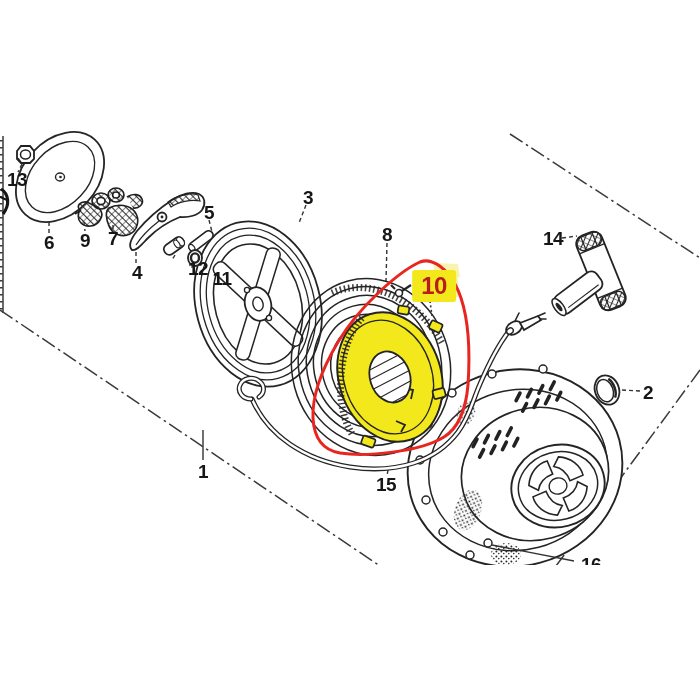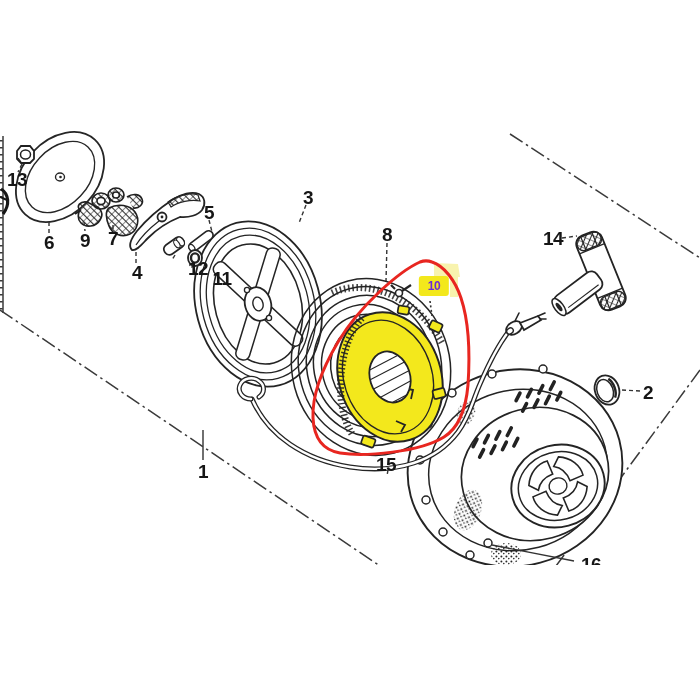--- a/index.html
+++ b/index.html
@@ -7,21 +7,21 @@
   #stage{position:absolute;left:0;top:0;width:700px;height:700px;background:var(--bg,#fff);}
   #clipper{position:absolute;left:0;top:0;width:700px;height:565px;overflow:hidden;}
   #art{position:absolute;left:0;top:0;}
   .part-label{
     position:absolute;transform:translate(-50%,-50%);
     font-weight:bold;font-size:19px;line-height:1;color:#161616;
     letter-spacing:-0.5px;white-space:nowrap;user-select:none;
   }
   .part-label.hl{
     background:var(--hl-yellow,#f3e81c);
-    padding:4px 9px;border-radius:3px;font-size:12px;color:#6d28d9;
+    padding:4px 9px;border-radius:3px;font-size:24px;color:#b91c1c;
   }
 </style>
 </head>
 <body>
 
 <div id="stage" style="--bg: #ffffff; --hl-red: #e82620; --hl-yellow: #f3e81c; --hl-pale: #f8f3ae;">
 <div id="clipper">
 
 <svg id="art" width="700" height="700" viewBox="0 0 700 700">
   <defs>
@@ -270,18 +270,18 @@
         <div class="part-label" style="left: 209px; top: 212px;">5</div>
         <div class="part-label" style="left: 49px; top: 242px;">6</div>
         <div class="part-label" style="left: 113px; top: 238px;">7</div>
         <div class="part-label" style="left: 387px; top: 234px;">8</div>
         <div class="part-label" style="left: 85px; top: 240px;">9</div>
         <div class="part-label hl" style="left: 434px; top: 286px;">10</div>
         <div class="part-label" style="left: 190px; top: 278px; margin-left: 32px;">11</div>
         <div class="part-label" style="left: 170px; top: 268px; margin-left: 28px;">12</div>
         <div class="part-label" style="left: 17px; top: 179px;">13</div>
         <div class="part-label" style="left: 553px; top: 238px;">14</div>
-        <div class="part-label" style="left: 386px; top: 464px;">15</div>
+        <div class="part-label" style="left: 386px; top: 484px;">15</div>
         <div class="part-label" style="left: 591px; top: 564px; text-decoration: underline;">16</div>
       </div>
 
 </div>
 </div>
 
 </body></html>

